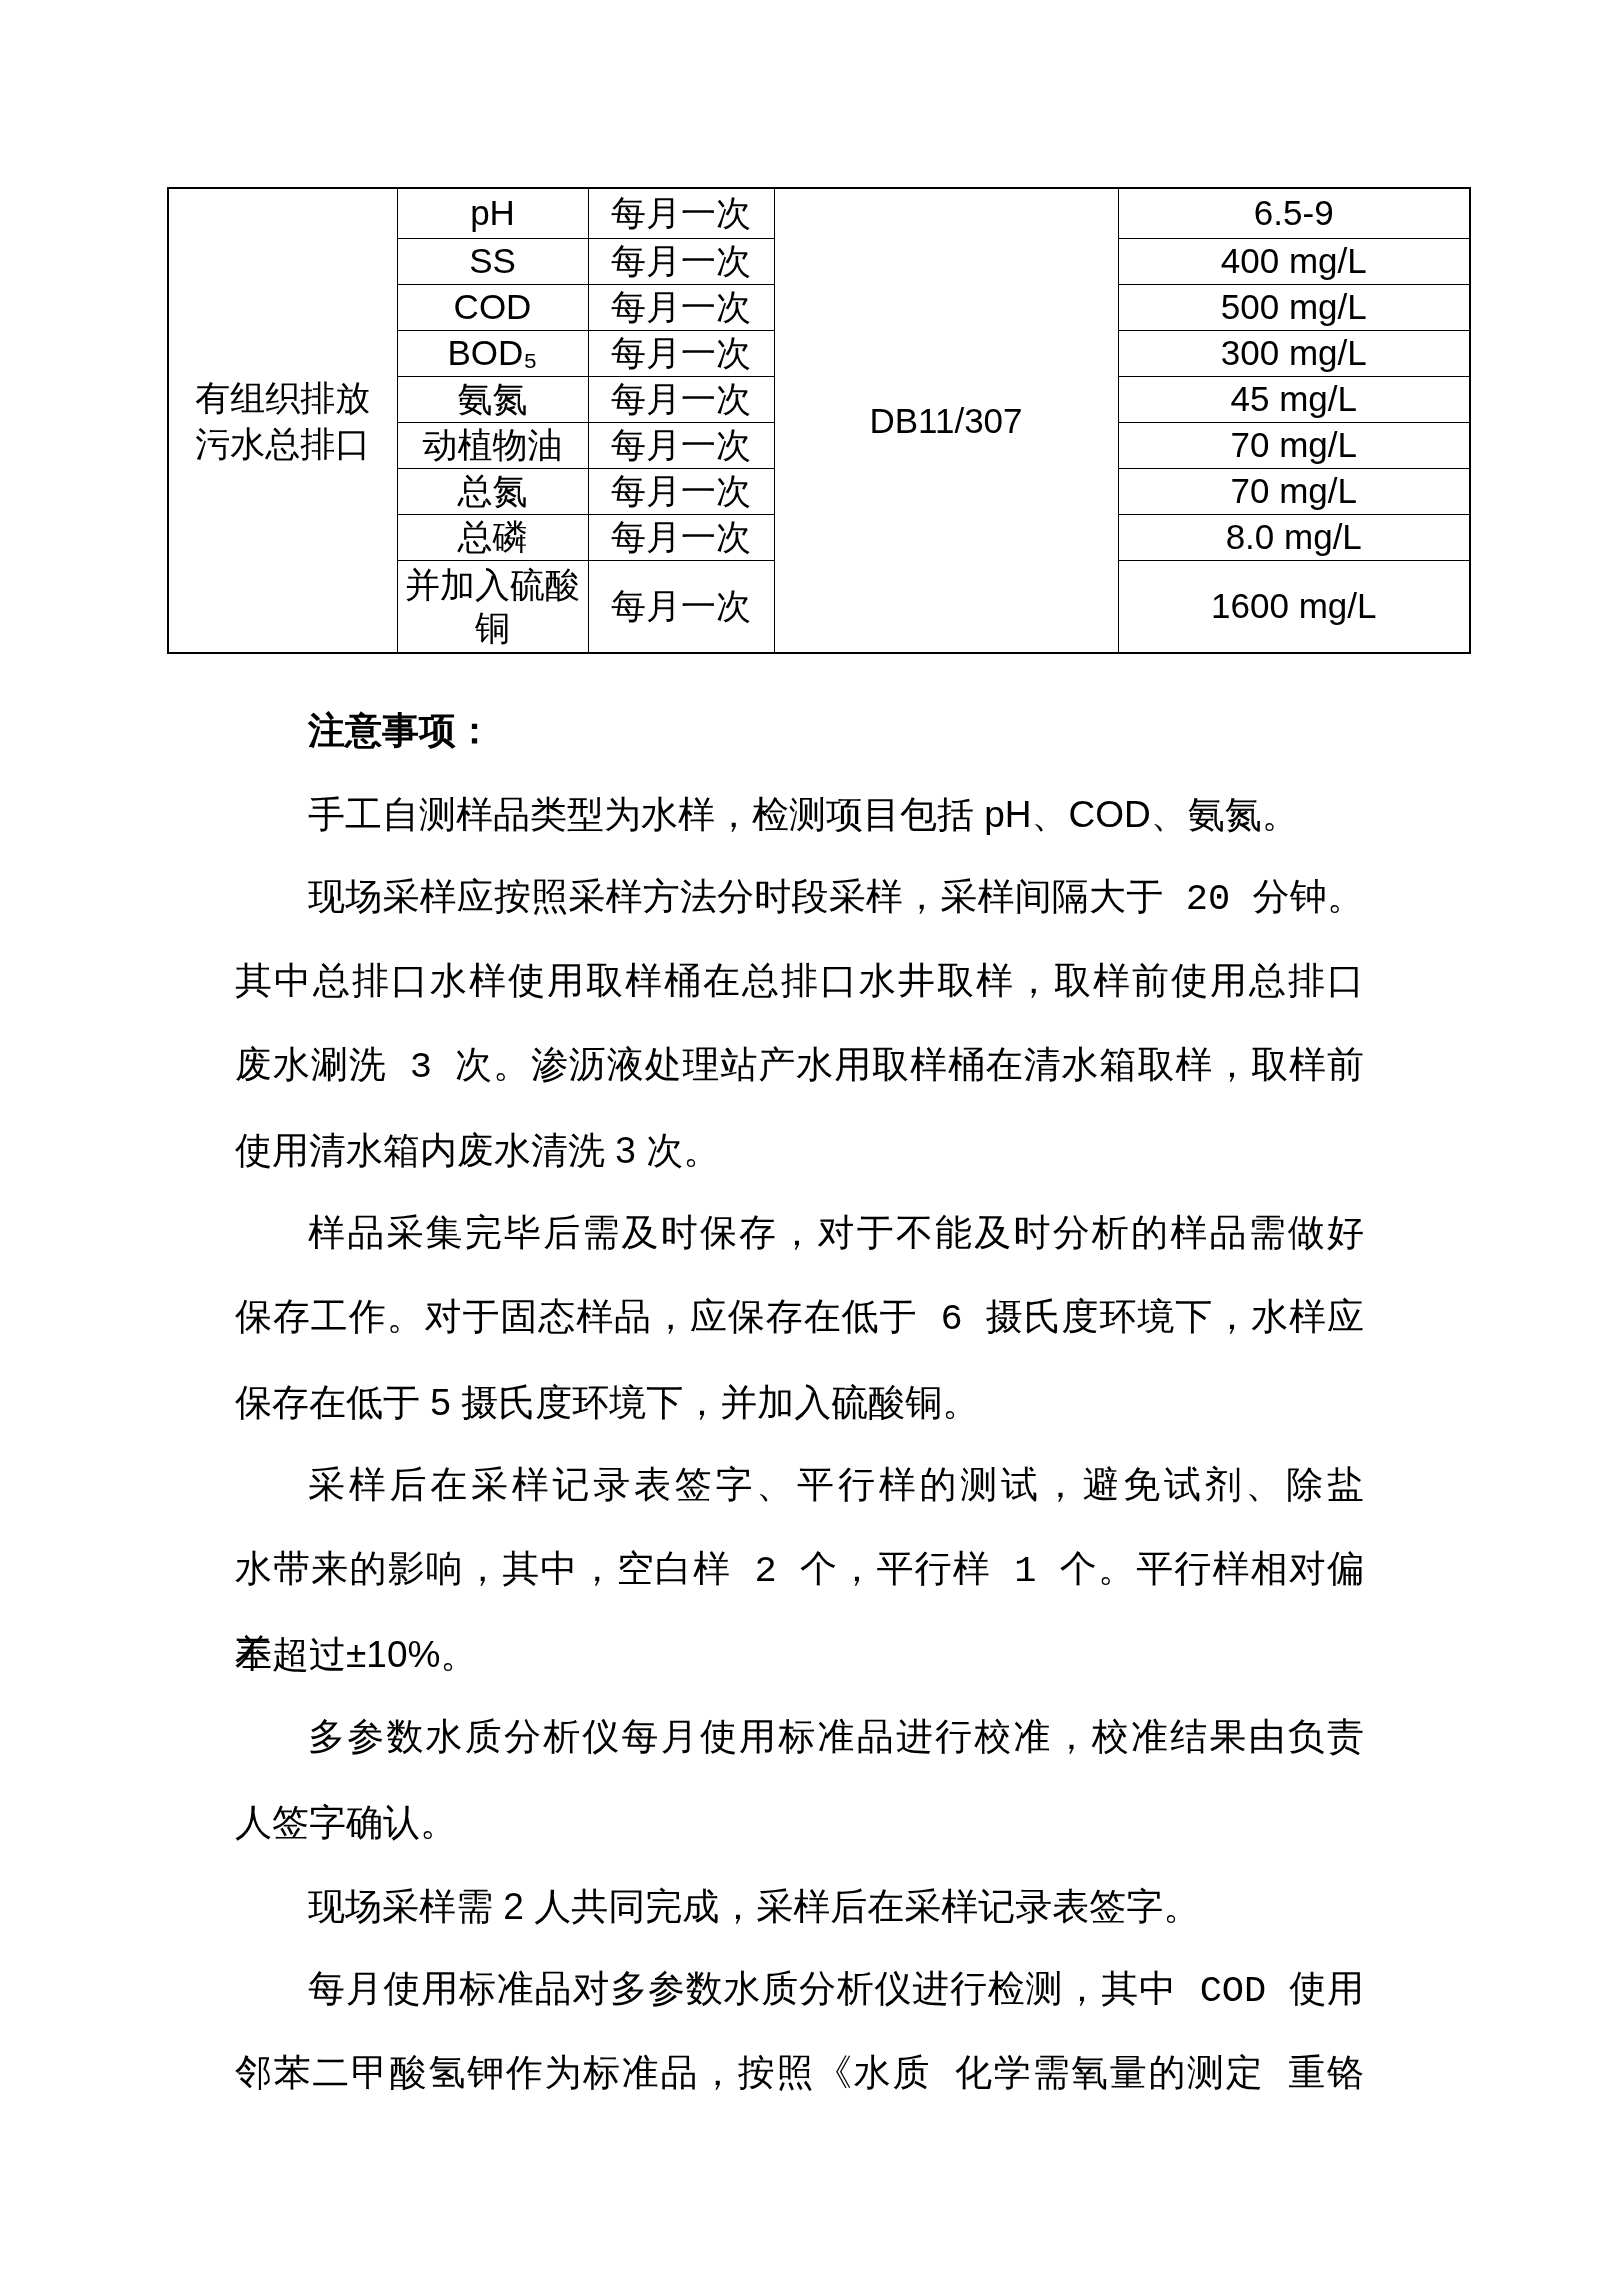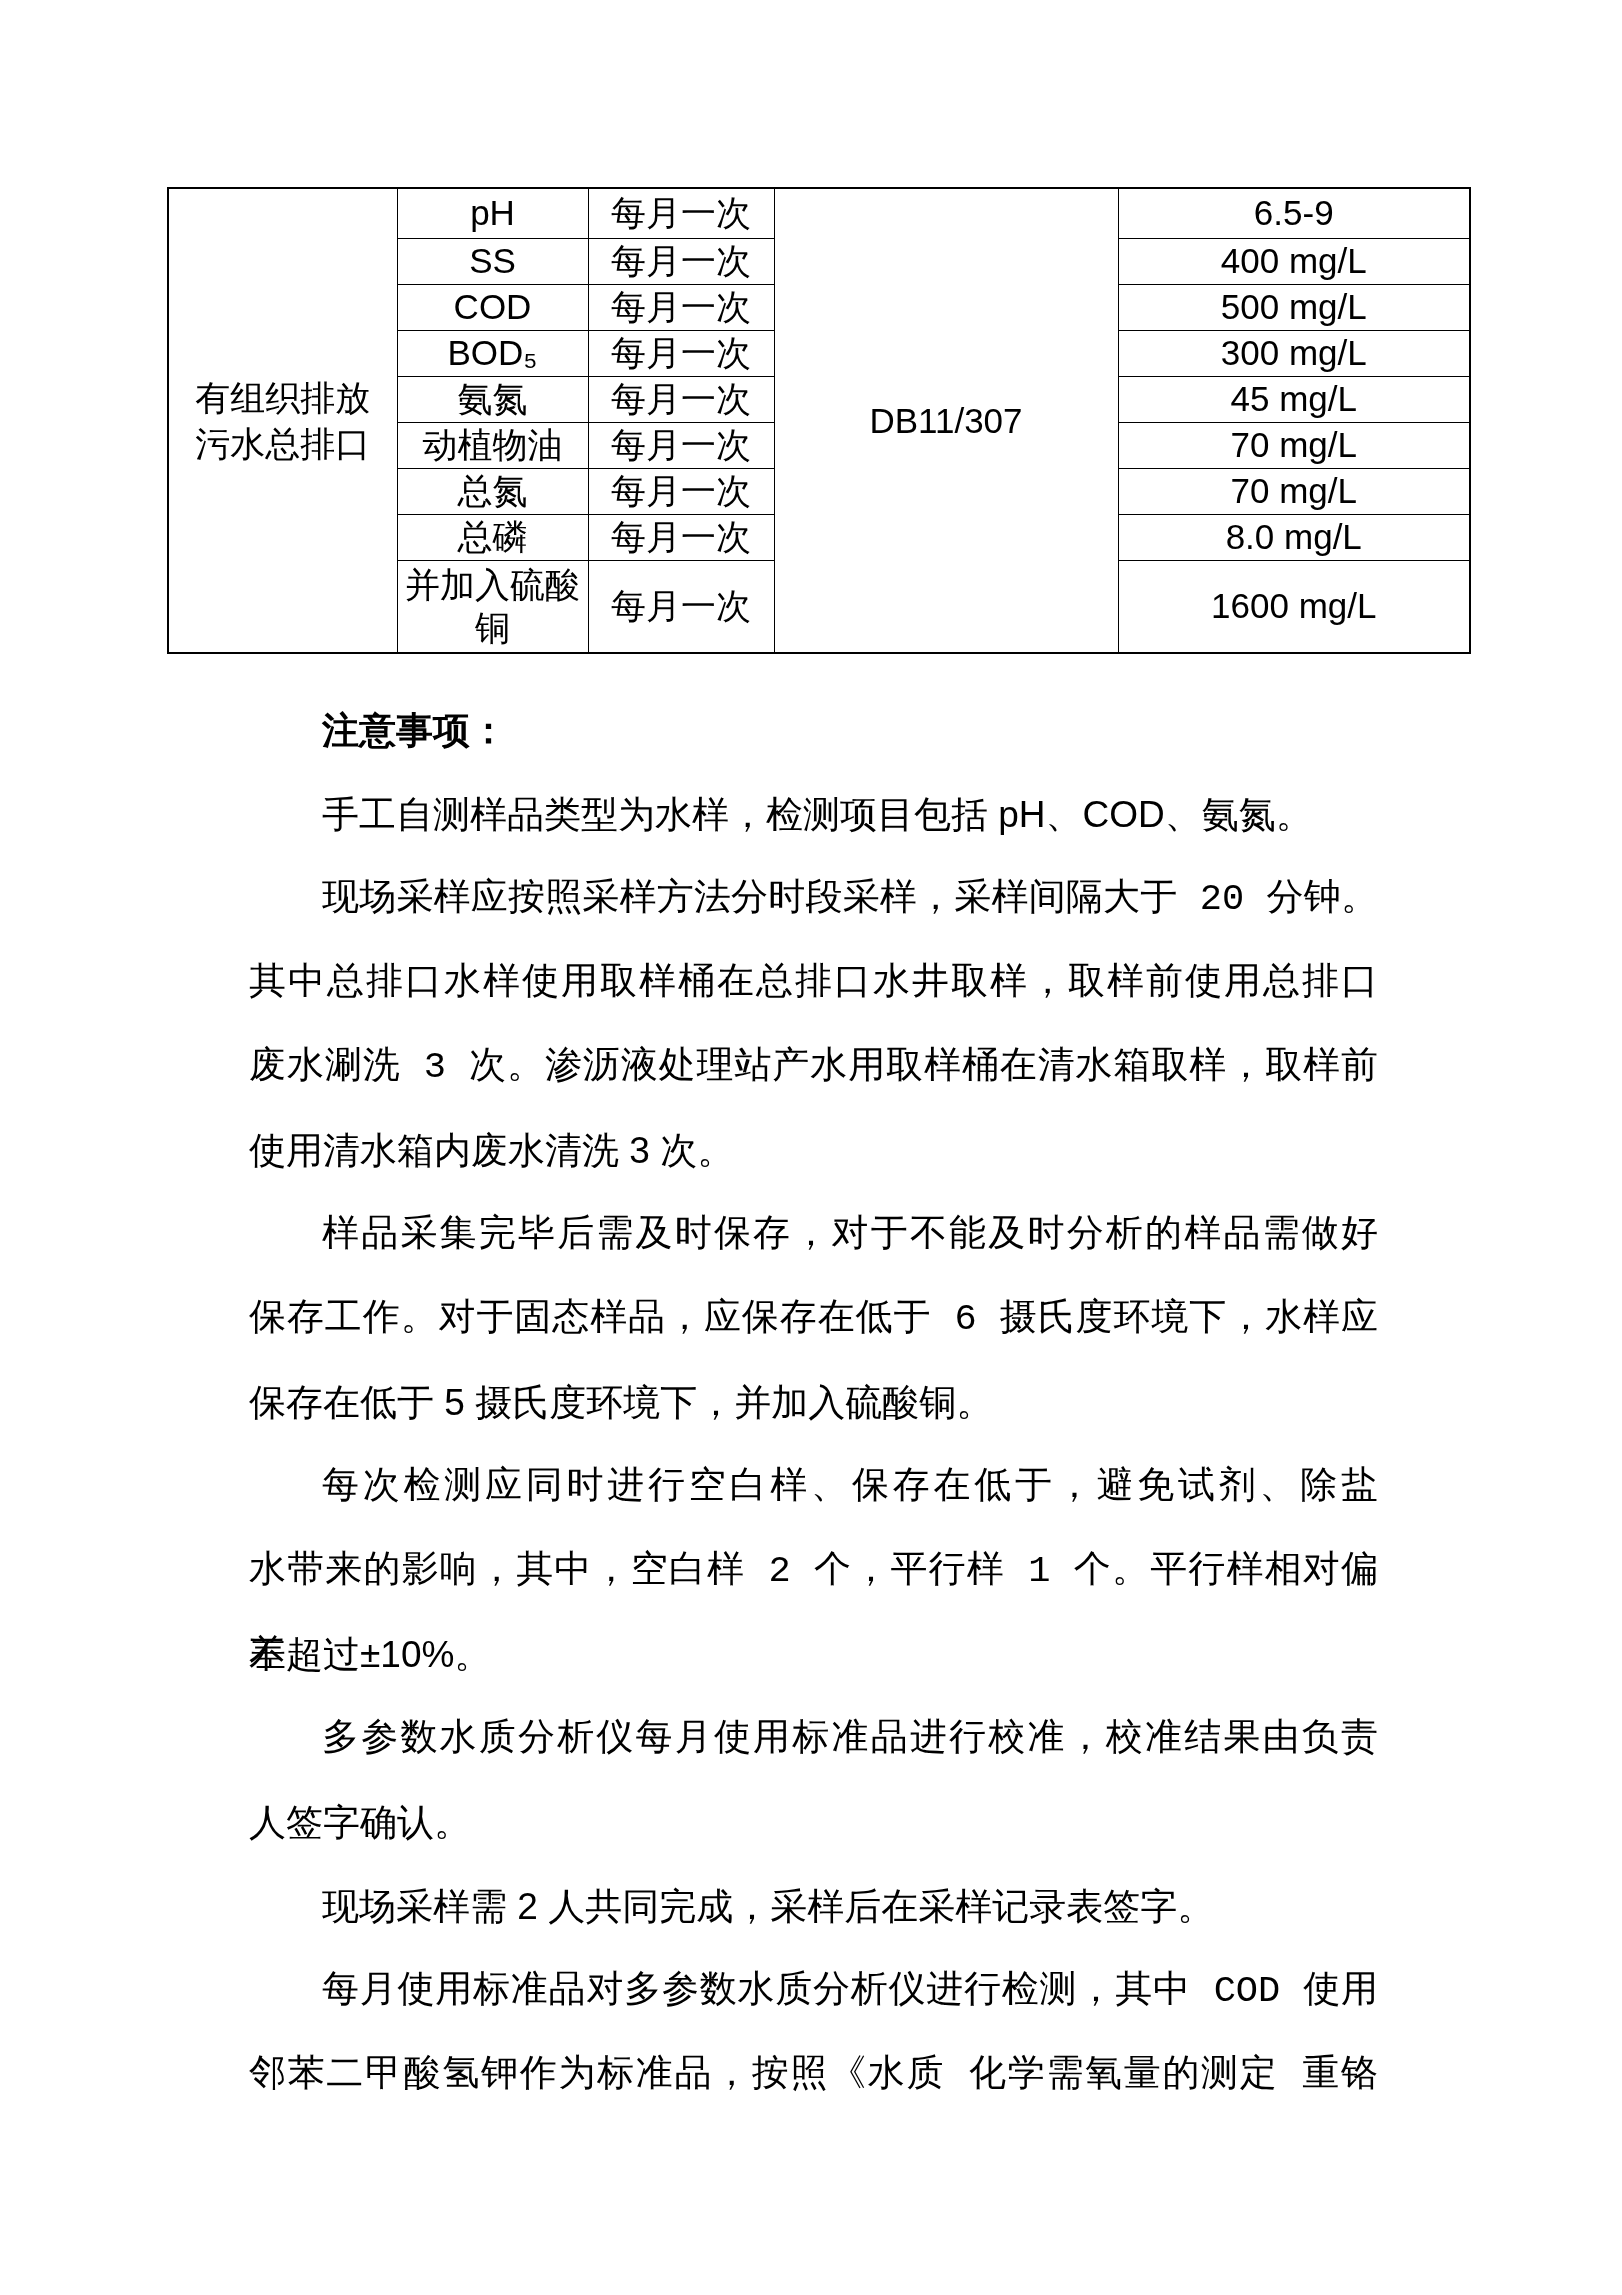--- a/index.html
+++ b/index.html
@@ -48,21 +48,21 @@
   col.c-standard { width: 344px; }
   col.c-limit    { width: 352px; }
   tr.r-normal  { height: 46px; margin-left: 14px; }
   tr.r-first   { height: 50px; }
   tr.r-tall    { height: 93px; }
   td.outlet-cell div { line-height: 46px; }
 
   
   .notes {
     position: absolute;
-    left: 249px;
+    left: 235px;
     top: 689px;
     width: 1129px;
     font-size: 37px;
   }
   .line {
     height: 84px;
     line-height: 84px;
     white-space: nowrap;
     text-align: left;
   }
@@ -146,21 +146,21 @@
   <div class="notes">
     <div class="line l-indent l-bold">注意事项：</div>
     <div class="line l-indent">手工自测样品类型为水样，检测项目包括 pH、COD、氨氮。</div>
     <div class="line l-indent l-just">现场采样应按照采样方法分时段采样，采样间隔大于 20 分钟。</div>
     <div class="line l-just">其中总排口水样使用取样桶在总排口水井取样，取样前使用总排口</div>
     <div class="line l-just">废水涮洗 3 次。渗沥液处理站产水用取样桶在清水箱取样，取样前</div>
     <div class="line">使用清水箱内废水清洗 3 次。</div>
     <div class="line l-indent l-just">样品采集完毕后需及时保存，对于不能及时分析的样品需做好</div>
     <div class="line l-just">保存工作。对于固态样品，应保存在低于 6 摄氏度环境下，水样应</div>
     <div class="line">保存在低于 5 摄氏度环境下，并加入硫酸铜。</div>
-    <div class="line l-indent l-just">每次检测应同时进行空白样、保存在低于，避免试剂、除盐</div>
+    <div class="line l-indent l-just">采样后在采样记录表签字、平行样的测试，避免试剂、除盐</div>
     <div class="line l-just">水带来的影响，其中，空白样 2 个，平行样 1 个。平行样相对偏差</div>
     <div class="line">不超过±10%。</div>
     <div class="line l-indent l-just">多参数水质分析仪每月使用标准品进行校准，校准结果由负责</div>
     <div class="line">人签字确认。</div>
     <div class="line l-indent">现场采样需 2 人共同完成，采样后在采样记录表签字。</div>
     <div class="line l-indent l-just">每月使用标准品对多参数水质分析仪进行检测，其中 COD 使用</div>
     <div class="line l-just">邻苯二甲酸氢钾作为标准品，按照《水质 化学需氧量的测定 重铬</div>
   </div>
 
 </div>

